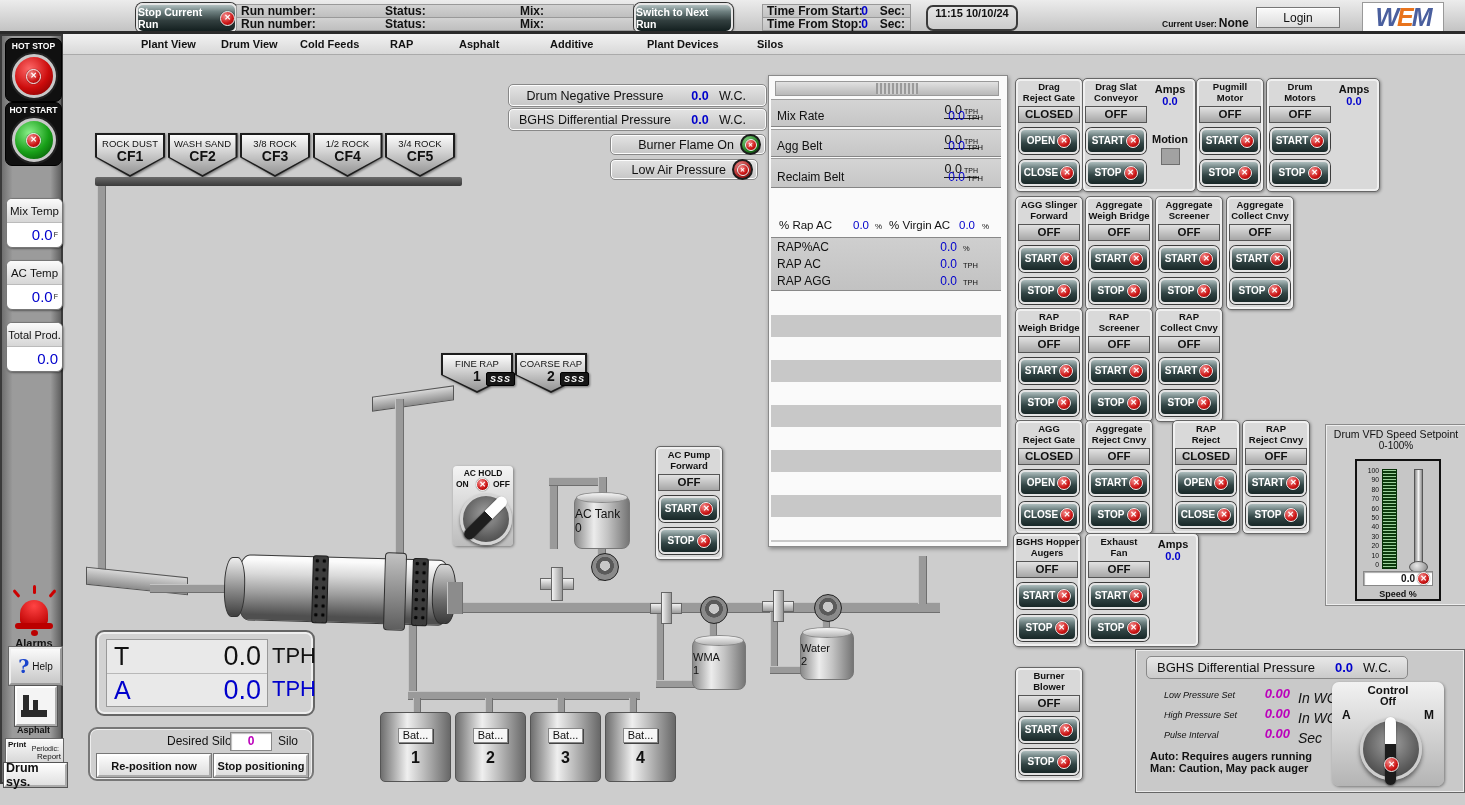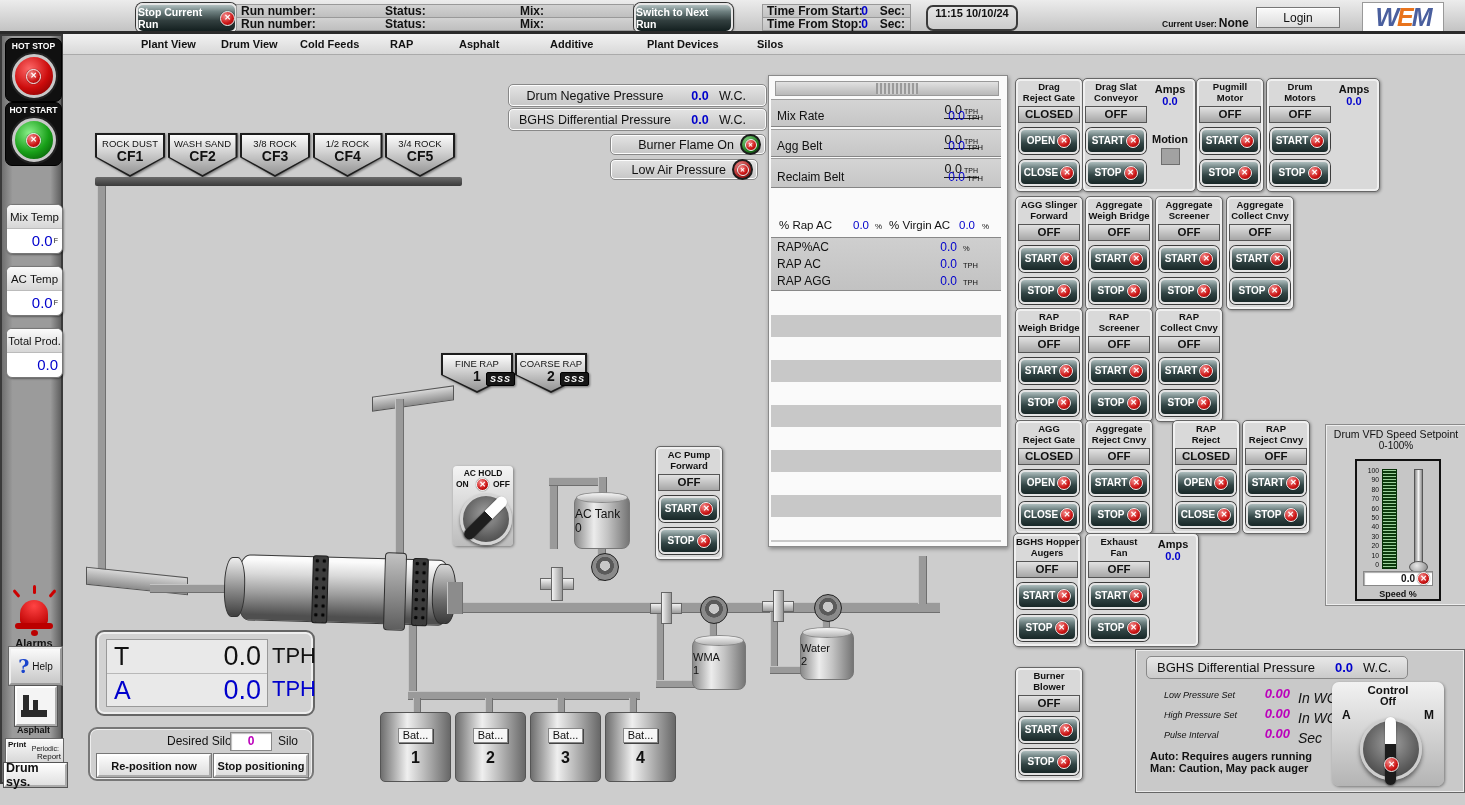--- a/index.html
+++ b/index.html
@@ -25,21 +25,21 @@
   
   #menubar{position:absolute;left:63px;top:34px;width:1402px;height:20px;background:linear-gradient(180deg,#f2f2f2,#d8d8d8);border-bottom:1px solid #aaa;}
   .menu-item{position:absolute;top:0;height:20px;line-height:20px;font-size:11px;font-weight:bold;cursor:pointer;}
   
   #sidebar{position:absolute;left:0;top:34px;width:63px;height:750px;background:linear-gradient(90deg,#6f6f6f,#9b9b9b 18%,#9b9b9b 82%,#5f5f5f);border:2px solid #3a3a3a;box-sizing:border-box;}
   .hot-btn{position:absolute;left:3px;width:55px;height:62px;background:#101010;border-radius:7px;border:1px solid #000;cursor:pointer;}
   .hot-label{color:#fff;font-size:8.5px;font-weight:bold;text-align:center;margin-top:2px;}
   .hot-circle{width:38px;height:38px;border-radius:50%;margin:3px auto 0;border:3px solid #c8c8c8;box-shadow:0 0 0 2px #222;display:flex;align-items:center;justify-content:center;}
   .hot-circle.red{background:radial-gradient(circle at 38% 32%,#ff6a6a,#cc0c0c 55%,#6d0000);}
   .hot-circle.green{background:radial-gradient(circle at 38% 32%,#8cf08c,#18a018 55%,#024402);}
-  .side-gauge{position:absolute;left:4px;width:55px;height:48px;background:#fff;border:1px solid #777;border-radius:6px;box-shadow:1px 1px 2px rgba(0,0,0,.4);overflow:hidden;margin-top:6px;}
+  .side-gauge{position:absolute;left:4px;width:55px;height:48px;background:#fff;border:1px solid #777;border-radius:6px;box-shadow:1px 1px 2px rgba(0,0,0,.4);overflow:hidden;}
   .sg-label{height:23px;background:linear-gradient(180deg,#fbfbfb,#d6d6d6);border-bottom:1px solid #bbb;font-size:11.5px;display:flex;align-items:center;justify-content:center;}
   .sg-value{height:23px;display:flex;align-items:center;justify-content:flex-end;padding-right:4px;}
   .sg-num{color:#0000cc;font-size:15px;}
   .sg-unit{font-size:7px;margin-left:1px;}
   #alarm-block{position:absolute;left:7px;top:583px;width:50px;height:68px;cursor:pointer;}
   .bell-ray{position:absolute;width:3px;height:9px;background:#cc0000;border-radius:2px;}
   .bell-body{position:absolute;left:11px;top:15px;width:28px;height:24px;background:radial-gradient(circle at 50% 25%,#ff4444,#bb0000);border-radius:14px 14px 4px 4px;}
   .bell-flare{position:absolute;left:6px;top:38px;width:38px;height:6px;background:#bb0000;border-radius:3px;}
   .bell-clapper{position:absolute;left:22px;top:45px;width:7px;height:6px;background:#bb0000;border-radius:50%;}
   #alarm-label{position:absolute;left:0;top:52px;width:50px;text-align:center;font-size:11px;font-weight:bold;}

